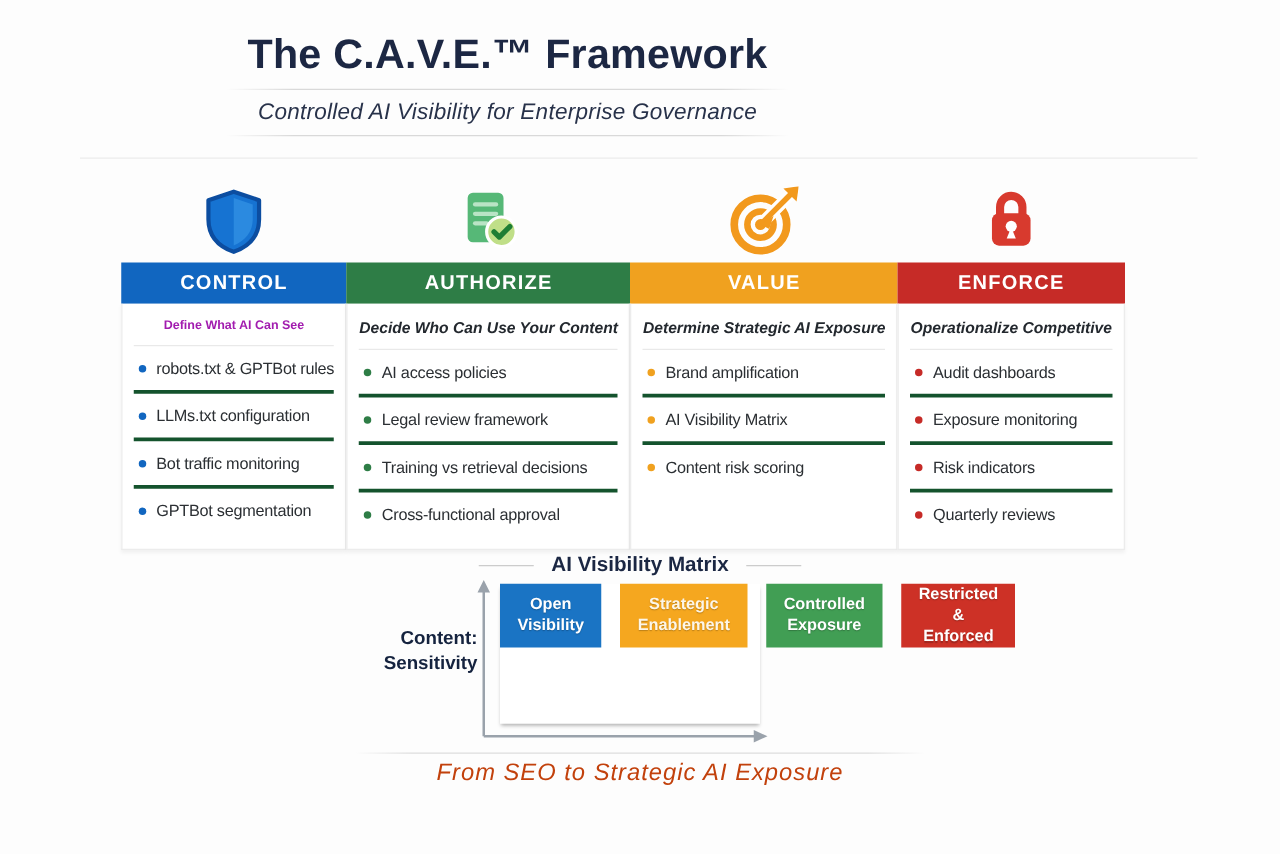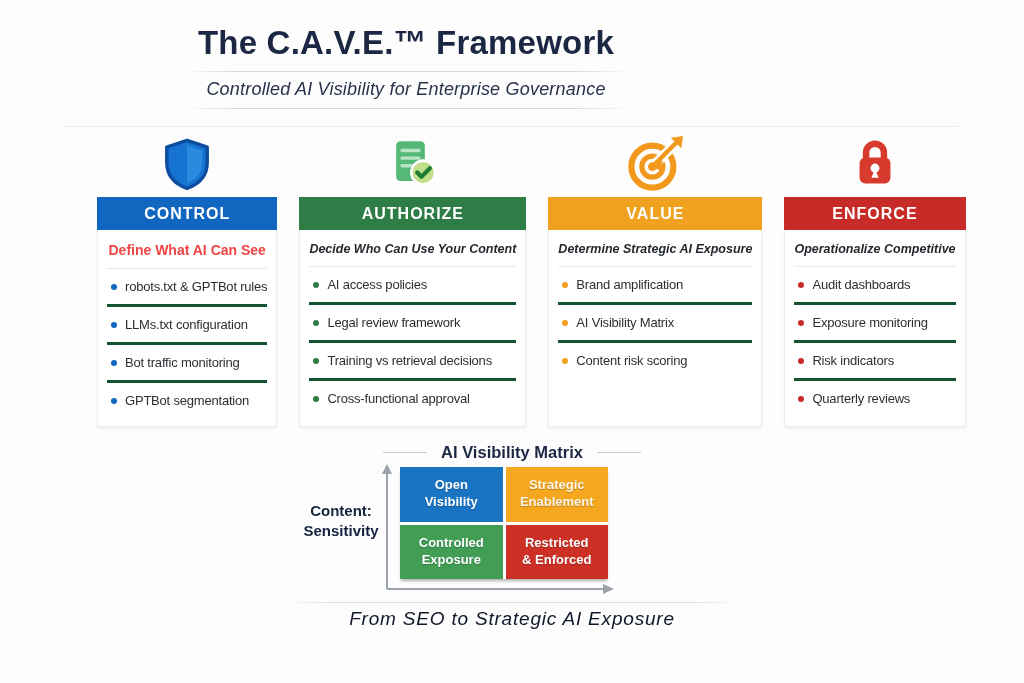--- a/index.html
+++ b/index.html
@@ -22,43 +22,43 @@
   }
   .hline.h1 { width:450px; margin-top:9px; }
   .subtitle {
     margin-top:7px; font-size:18px; font-style:italic; font-weight:400; color:#28324a; letter-spacing:0.2px;
   }
   .hline.h2 { width:450px; margin-top:8px; }
   .fullline { position:absolute; top:126px; left:64px; width:894px; height:1px; background:#ebebeb; }
 
   
   .pillars {
-    position:absolute; top:131px; left:97px; width:786px;
-    display:flex; gap:22px;
+    position:absolute; top:144px; left:97px; width:786px;
+    display:flex; gap:0;
   }
   .pillar { flex:1; display:flex; flex-direction:column; }
   .icon-box { height:66px; display:flex; align-items:center; justify-content:center; }
   .bar {
     height:33px; display:flex; align-items:center; justify-content:center;
     color:#fff; font-size:16px; font-weight:700; letter-spacing:1px;
   }
   .p-control  .bar { background:#1166c0; }
   .p-authorize .bar { background:#2e7d46; }
   .p-value    .bar { background:#f0a11f; }
   .p-enforce  .bar { background:#c62b27;text-align:center; }
   .card {
     background:#ffffff; border:1px solid #ececec; border-top:none;
     box-shadow:0 2px 3px rgba(0,0,0,0.05);
     padding:12px 9px 8px 9px; height:197px;
   }
   .card-subtitle {
     text-align:center; white-space:nowrap; padding-bottom:10px;
     border-bottom:1px solid #e9e9e9;
   }
-  .p-control .card-subtitle { font-size:14px; font-weight:700; color:#ef4444;text-align:center; }
+  .p-control .card-subtitle { font-size:10px; font-weight:700; color:#a21caf;text-align:center; }
   .p-authorize .card-subtitle, .p-value .card-subtitle, .p-enforce .card-subtitle {
     font-size:12.5px; font-style:italic; font-weight:600; color:#23282e;
   }
   .item {
     display:flex; align-items:center; gap:8px;
     padding:10px 0 10px 4px; border-bottom:3px solid #14532d;
     font-size:13px; letter-spacing:-0.2px; color:#2b2f33; white-space:nowrap;
   }
   .item:last-child { border-bottom:none; }
   .dot { width:6px; height:6px; border-radius:50%; flex:0 0 auto; }
@@ -70,46 +70,46 @@
   
   .matrix-title-row {
     position:absolute; top:443px; left:0; width:1024px;
     display:flex; align-items:center; justify-content:center; gap:14px;
   }
   .mt-line { width:44px; height:1px; background:#cccccc; }
   .matrix-title { font-size:16.5px; font-weight:700; color:#1b2743; }
 
   .axis-label {
     position:absolute; top:501px; left:300px; width:82px;
-    text-align:center; font-size:15px; font-weight:700; color:#15233f; line-height:1.3;
+    text-align:right; font-size:15px; font-weight:700; color:#15233f; line-height:1.3;
   }
   .axes-svg { position:absolute; top:462px; left:374px; }
   .grid {
     position:absolute; top:467px; left:400px; width:208px; height:112px;
-    display:grid; grid-template-columns:1fr 1fr; grid-template-rows:1fr 1fr; gap:3px;
+    display:grid; grid-template-columns:1fr 1fr 1fr 1fr; grid-template-rows:1fr 1fr; gap:15px;
     background:#ffffff; box-shadow:0 3px 3px -1px rgba(0,0,0,0.3);
   }
   .quad {
     display:flex; align-items:center; justify-content:center; text-align:center;
     color:#fff; font-size:13px; font-weight:700; line-height:1.3; padding:0 14px;
     text-shadow:0 1px 1px rgba(0,0,0,0.25);
   }
   .q0 { background:#1a74c4; }
   .q1 { background:#f5a71f; color:#fdf6e8; }
   .q2 { background:#419e54; }
   .q3 { background:#cd3126; }
 
   
   .footline {
     position:absolute; top:602px; left:284px; width:456px; height:1px;
     background:linear-gradient(90deg, rgba(221,221,221,0) 0%, #dddddd 10%, #dddddd 90%, rgba(221,221,221,0) 100%);
   }
   .tagline {
     position:absolute; top:608px; left:0; width:1024px; text-align:center;
-    font-size:19px; font-style:italic; color:#0f172a; letter-spacing:0.8px;
+    font-size:19px; font-style:italic; color:#c2410c; letter-spacing:0.8px;
   }
 </style>
 </head>
 <body>
 
 <div class="header">
   <div class="title">The C.A.V.E.™ Framework</div>
   <div class="hline h1"></div>
   <div class="subtitle">Controlled AI Visibility for Enterprise Governance</div>
   <div class="hline h2"></div>

